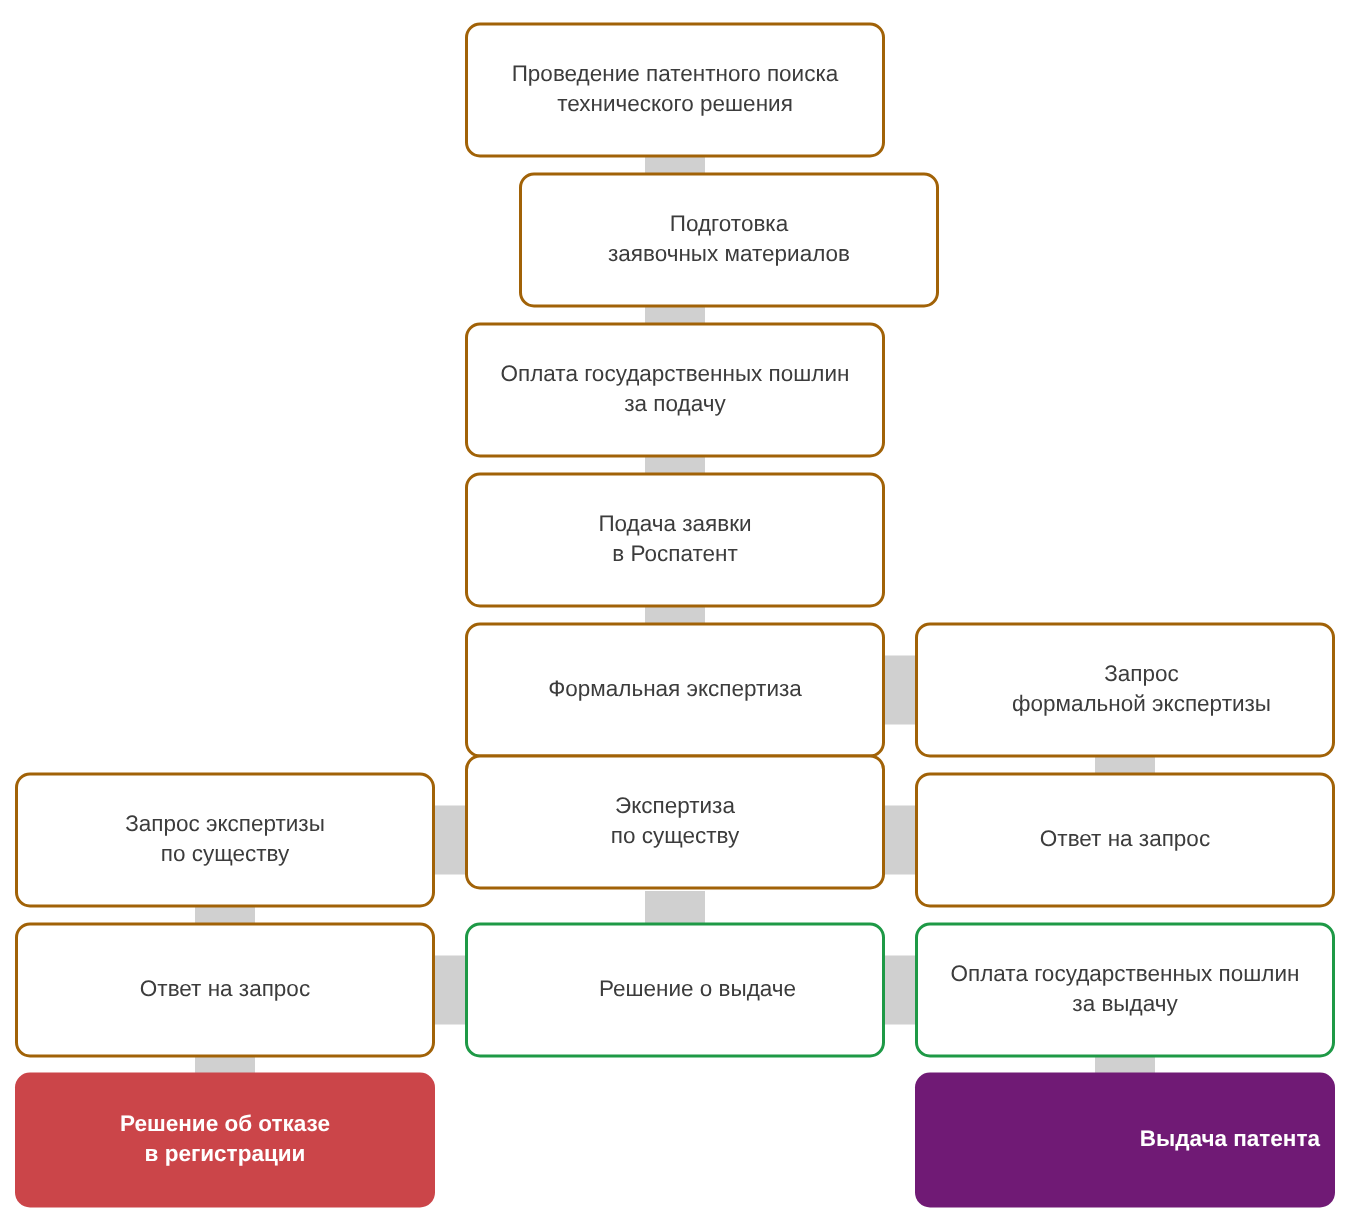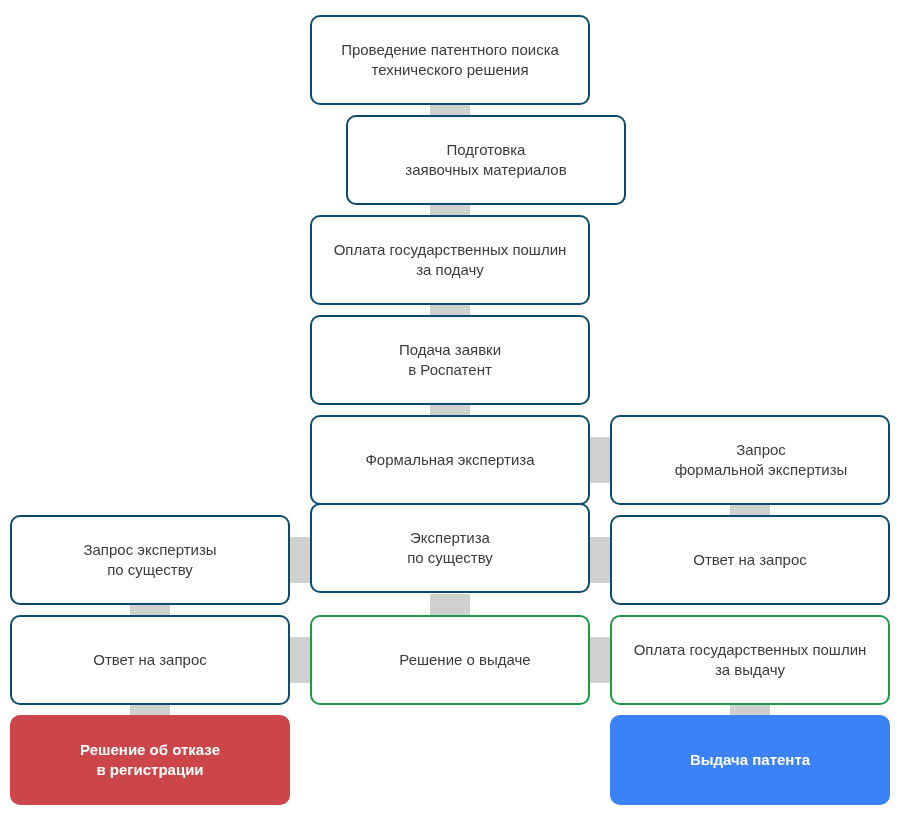--- a/index.html
+++ b/index.html
@@ -43,36 +43,37 @@
     line-height: 1.32;
     font-size: 15px;
     color: #3c3c3c;
     background: #ffffff;
   }
   .node.left  { left: 10px;  }
   .node.mid   { left: 310px; }
   .node.right { left: 610px; }
 
   .node.outline-blue {
-    border: 2px solid #0c4a6e;
+    border: 2px solid #a16207;
   }
   .node.outline-green {
     border: 2px solid #1e9946;
   }
   .node.fill-red {
     border: none;
     background: #cb4549;
     color: #ffffff;
     font-weight: bold;
   }
   .node.fill-green {
     border: none;
-    background: #3b82f6;
+    background: #701a75;
     color: #ffffff;
     font-weight: bold;
+    justify-content: flex-end;
   }
   .node-label {
     display: block;
     white-space: pre-line;
   }
 </style>
 </head>
 <body>
 
 <div id="canvas">

